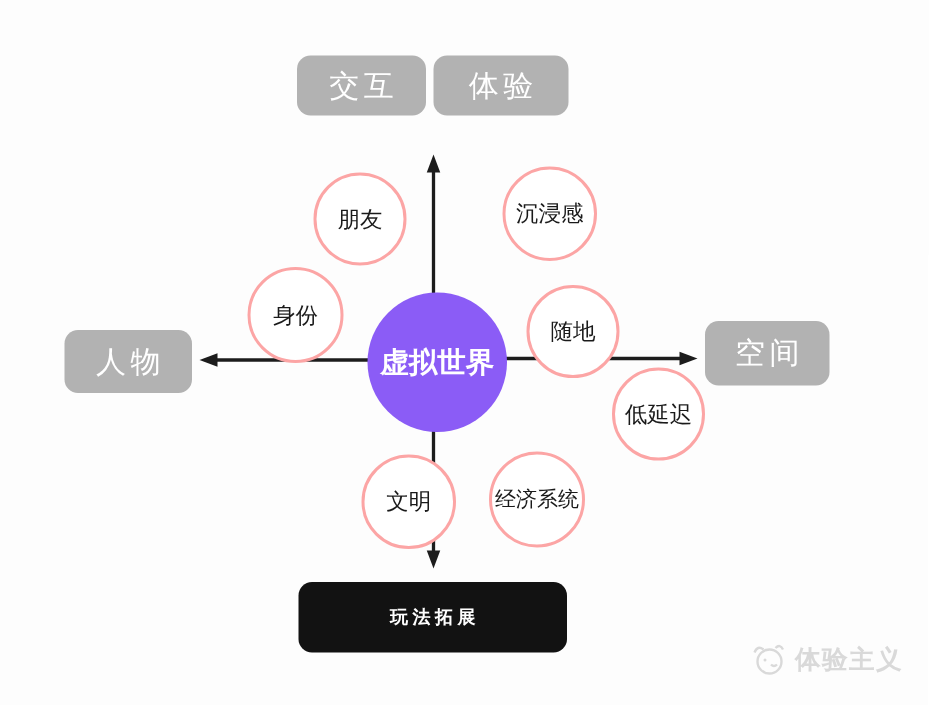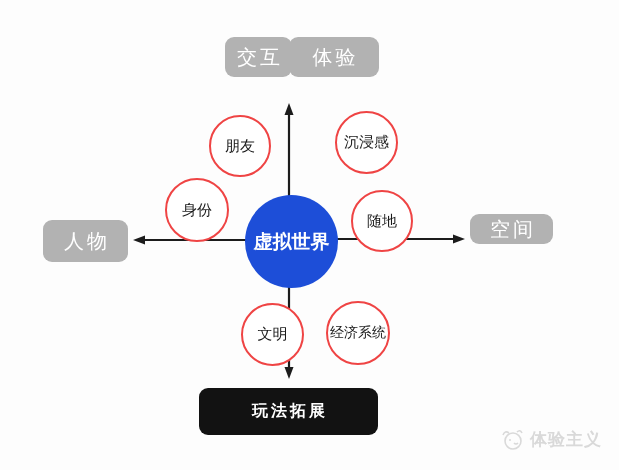--- a/index.html
+++ b/index.html
@@ -35,57 +35,57 @@
     text-indent: 3px;
   }
   .black-box {
     position: absolute;
     background: #121212;
     border-radius: 9px;
     color: #ffffff;
     display: flex;
     align-items: center;
     justify-content: center;
-    font-size: 16px;
+    font-size: 12px;
     font-weight: bold;
     letter-spacing: 3px;
     text-indent: 3px;
   }
   .feature-circle {
     position: absolute;
     background: #ffffff;
-    border: 2px solid #ef4444;
+    border: 2px solid #fca5a5;
     border-radius: 50%;
     display: flex;
     align-items: center;
     justify-content: center;
     font-size: 15px;
     color: #1a1a1a;
     box-sizing: border-box;
   }
   .center-circle {
     position: absolute;
     left: 245px;
     top: 195px;
     width: 93px;
     height: 93px;
-    background: #1d4ed8;
+    background: #8b5cf6;
     border-radius: 50%;
     color: #ffffff;
     display: flex;
     align-items: center;
     justify-content: center;
     font-size: 19px;
     font-weight: bold;
   }
   
-  #box-interaction { left: 198px; top: 37px;  width: 67px; height: 40px; margin-left: 27px; }
+  #box-interaction { left: 198px; top: 37px;  width: 86px; height: 40px; }
   #box-experience  { left: 289px; top: 37px;  width: 90px; height: 40px; }
   #box-character   { left: 43px;  top: 220px; width: 85px; height: 42px; }
-  #box-space       { left: 470px; top: 214px; width: 83px; height: 30px; }
+  #box-space       { left: 470px; top: 214px; width: 83px; height: 43px; }
   #box-gameplay    { left: 199px; top: 388px; width: 179px; height: 47px; }
   
   #c-friends      { left: 209px; top: 115px; width: 62px; height: 62px; }
   #c-immersion    { left: 335px; top: 111px; width: 63px; height: 63px; }
   #c-identity     { left: 165px; top: 178px; width: 64px; height: 64px; }
   #c-anywhere     { left: 351px; top: 190px; width: 62px; height: 62px; }
   #c-diversity    { left: 145px; top: 264px; width: 64px; height: 64px; }
   #c-lowlatency   { left: 408px; top: 245px; width: 62px; height: 62px; }
   #c-civilization { left: 241px; top: 303px; width: 63px; height: 63px; }
   #c-economy      { left: 326px; top: 301px; width: 64px; height: 64px; font-size: 14px; font-family: Liberation Mono, monospace; }
@@ -142,20 +142,21 @@
   <div class="gray-box" id="box-experience">体验</div>
   <div class="gray-box" id="box-character">人物</div>
   <div class="gray-box" id="box-space">空间</div>
 
   <div class="black-box" id="box-gameplay">玩法拓展</div>
 
   <div class="feature-circle" id="c-friends">朋友</div>
   <div class="feature-circle" id="c-immersion">沉浸感</div>
   <div class="feature-circle" id="c-identity">身份</div>
   <div class="feature-circle" id="c-anywhere">随地</div>
+  <div class="feature-circle" id="c-lowlatency">低延迟</div>
   <div class="feature-circle" id="c-civilization">文明</div>
   <div class="feature-circle" id="c-economy">经济系统</div>
 
   <div class="center-circle">虚拟世界</div>
 
   <div class="watermark">
     <span class="logo">
       <svg viewBox="0 0 27 25" xmlns="http://www.w3.org/2000/svg" fill="none" stroke="#d9d9d9" stroke-width="1.6">
         <circle cx="14" cy="14" r="8"></circle>
         <path d="M4 8 Q6 3 10 6"></path>

